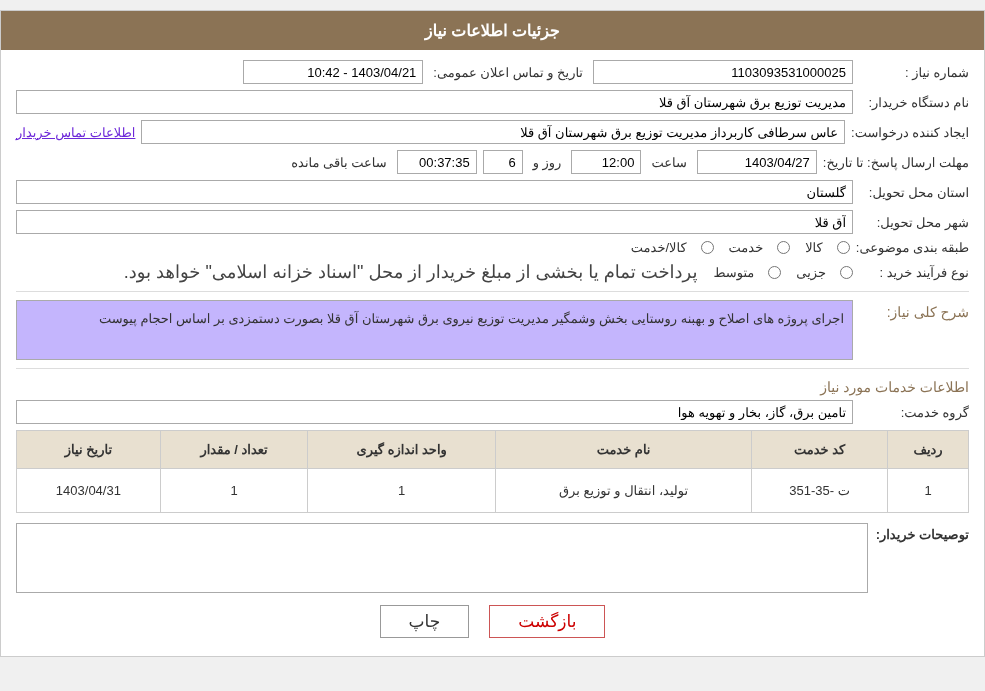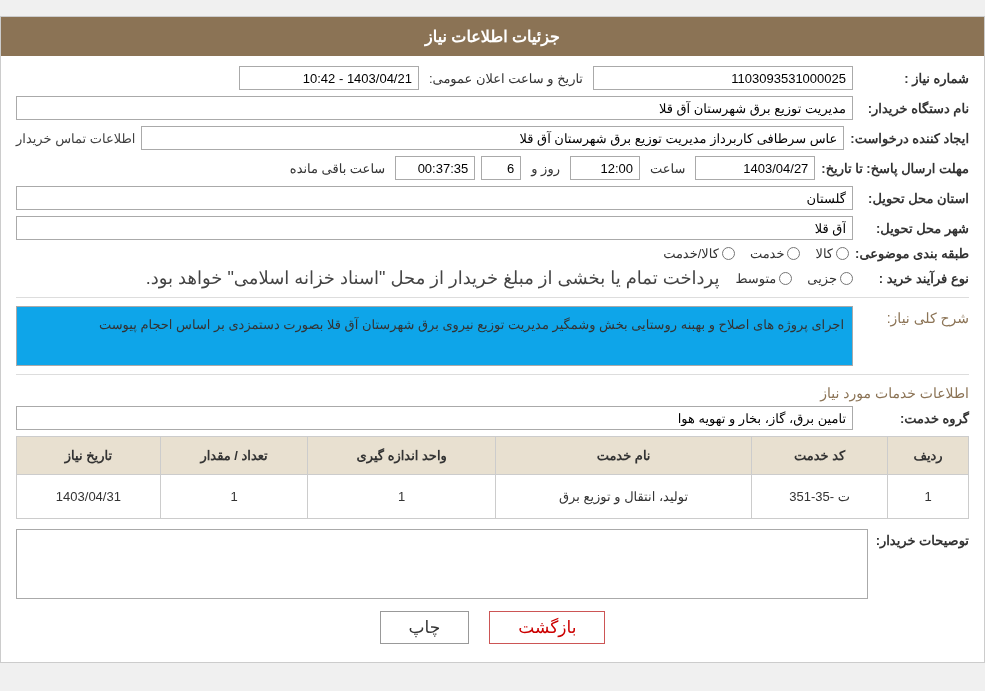--- a/index.html
+++ b/index.html
@@ -5,21 +5,21 @@
     * { box-sizing: border-box; margin: 0; padding: 0; }
     body {
       font-family: Tahoma, Arial, sans-serif;
       font-size: 13px;
       background: #f0f0f0;
       direction: rtl;
       color: #333;
     }
     .page-wrapper {
       max-width: 985px;
-      margin: 16px auto;
+      margin: 10px auto;
       background: #fff;
       border: 1px solid #ccc;
     }
     .page-header {
       background: #8B7355;
       color: #fff;
       text-align: center;
       padding: 10px;
       font-size: 16px;
       font-weight: bold;
@@ -28,21 +28,21 @@
       padding: 10px 15px;
     }
     .form-row {
       display: flex;
       align-items: center;
       margin-bottom: 6px;
       gap: 6px;
     }
     .label {
       color: #333;
-      font-weight: bold;
+      font-weight: normal;
       white-space: nowrap;
       min-width: 110px;
       text-align: right;
     }
     .input-field {
       border: 1px solid #aaa;
       background: #fff;
       padding: 3px 6px;
       height: 24px;
       font-family: Tahoma, Arial, sans-serif;
@@ -54,47 +54,48 @@
     .input-fixed-sm {
       width: 120px;
     }
     .input-fixed-md {
       width: 180px;
     }
     .input-fixed-lg {
       width: 260px;
     }
     .link-style {
-      color: #404040;
+      color: #6d28d9;
       cursor: pointer;
+      text-decoration: underline;
       white-space: nowrap;
     }
     .inline-label {
       white-space: nowrap;
       margin: 0 4px;
     }
     .radio-group {
       display: flex;
       gap: 15px;
       align-items: center;
     }
     .radio-item {
       display: flex;
       align-items: center;
-      gap: 3px;
+      gap: 14px;
     }
     .section-title {
       font-size: 14px;
       font-weight: normal;
       color: #8B7355;
       margin: 10px 0 5px 0;
     }
     .description-box {
       border: 1px solid #aaa;
-      background: #0ea5e9;
+      background: #c4b5fd;
       padding: 8px;
       min-height: 60px;
       direction: rtl;
       text-align: right;
       font-size: 13px;
       line-height: 1.6;
       width: 100%;
     }
     .service-info-row {
       display: flex;
@@ -177,21 +178,21 @@
 
 <div class="page-wrapper">
 
   <div class="page-header">جزئیات اطلاعات نیاز</div>
 
   <div class="content">
 
     <div class="form-row">
       <span class="label">شماره نیاز :</span>
       <input class="input-field input-fixed-lg" type="text" readonly="" value="1103093531000025" style="">
-      <span class="inline-label">تاریخ و ساعت اعلان عمومی:</span>
+      <span class="inline-label">تاریخ و تماس اعلان عمومی:</span>
       <input class="input-field input-fixed-md" type="text" readonly="" value="1403/04/21 - 10:42" style="">
     </div>
 
     <div class="form-row">
       <span class="label">نام دستگاه خریدار:</span>
       <input class="input-field input-wide" type="text" readonly="" value="مدیریت توزیع برق شهرستان آق قلا" style="">
     </div>
 
     <div class="form-row">
       <span class="label">ایجاد کننده درخواست:</span>

